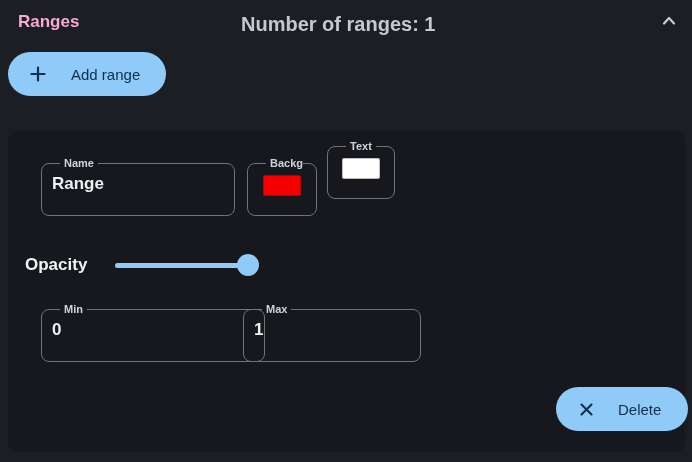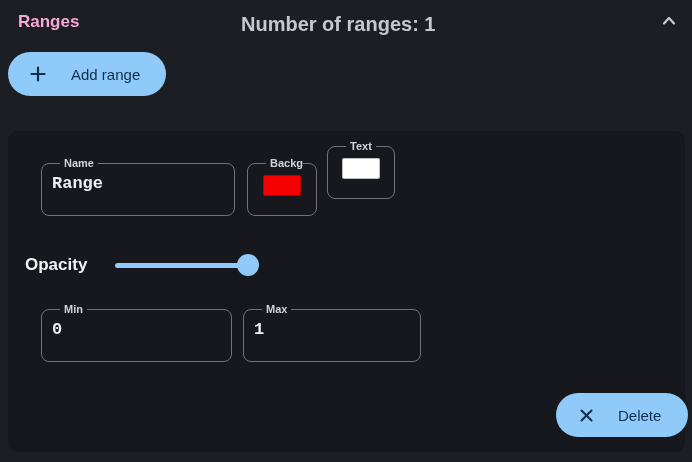--- a/index.html
+++ b/index.html
@@ -28,21 +28,21 @@
 
   
   .pill-btn {
     height: 44px; border: none; border-radius: 22px;
     background: #90caf9; color: #102e4e;
     display: flex; align-items: center; gap: 24px;
     font-family: inherit; font-size: 15px; font-weight: 500;
     cursor: pointer;
   }
   .add-btn { position: absolute; left: 8px; top: 52px; padding: 0 26px 0 21px; }
-  .delete-btn { position: absolute; left: 548px; top: 262px; padding: 0 27px 0 23px; }
+  .delete-btn { position: absolute; left: 548px; top: 256px; padding: 0 27px 0 23px; }
 
   
   .card {
     position: absolute; left: 8px; top: 131px; width: 677px; height: 321px;
     background: #16181d; border-radius: 10px;
   }
 
   
   fieldset.fs {
     position: absolute; margin: 5px; padding: 0 10px;
@@ -52,26 +52,26 @@
   fieldset.fs legend {
     font-size: 11px; font-weight: 700; line-height: 13px;
     color: #d0d3d7; padding: 0 4px; margin-left: 8px;
     white-space: nowrap; overflow: hidden;
   }
   legend.clip-bg { max-width: 37px; }
   legend.clip-text { max-width: 31px; }
   .fs input {
     display: block; width: 100%; margin-top: 4px; padding: 0;
     background: transparent; border: none; outline: none;
-    color: #edeff2; font-family: Liberation Mono, monospace; font-size: 17px; font-weight: 700;
+    color: #edeff2; font-family: Liberation Sans, sans-serif; font-size: 17px; font-weight: 700;
   }
   .name-fs { left: 28px; top: 21px; width: 194px; height: 59px; }
   .bg-fs   { left: 234px; top: 21px; width: 70px; height: 59px; padding: 0; }
   .text-fs { left: 314px; top: 4px; width: 68px; height: 59px; padding: 0; }
-  .min-fs  { left: 28px;  top: 167px; width: 191px; height: 59px; }
+  .min-fs  { left: 28px;  top: 167px; width: 224px; height: 59px; }
   .max-fs  { left: 230px; top: 167px; width: 178px; height: 59px; }
 
   .swatch {
     display: block; margin: 5px auto 0; width: 38px; height: 21px;
     border: 1px solid rgba(0,0,0,0.25); border-radius: 2px; cursor: pointer; padding: 0;
   }
 
   
   .opacity-label {
     position: absolute; left: 17px; top: 124px;

